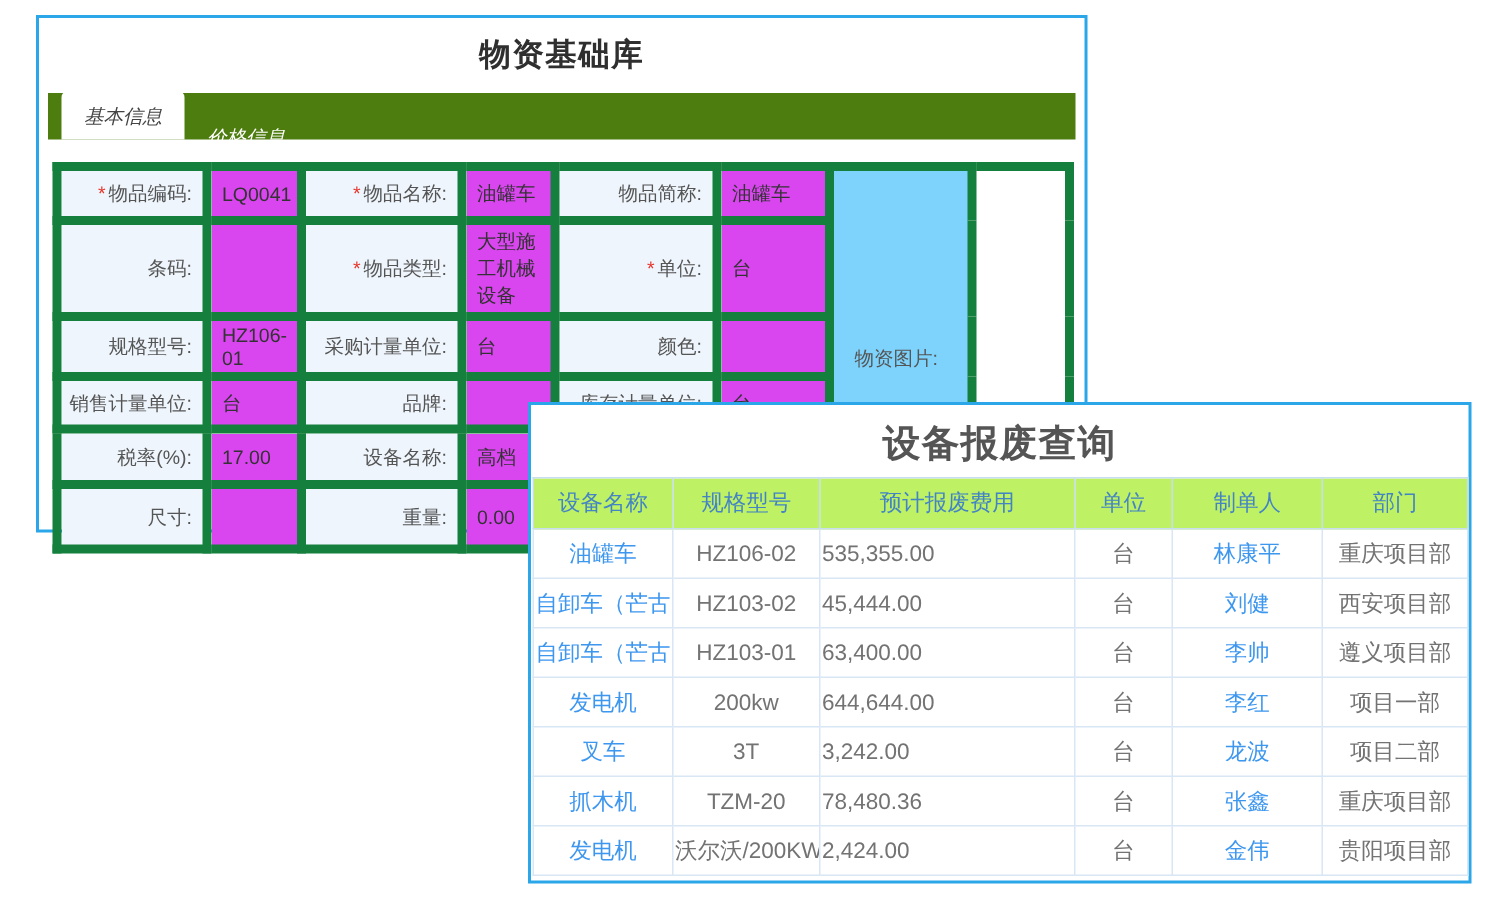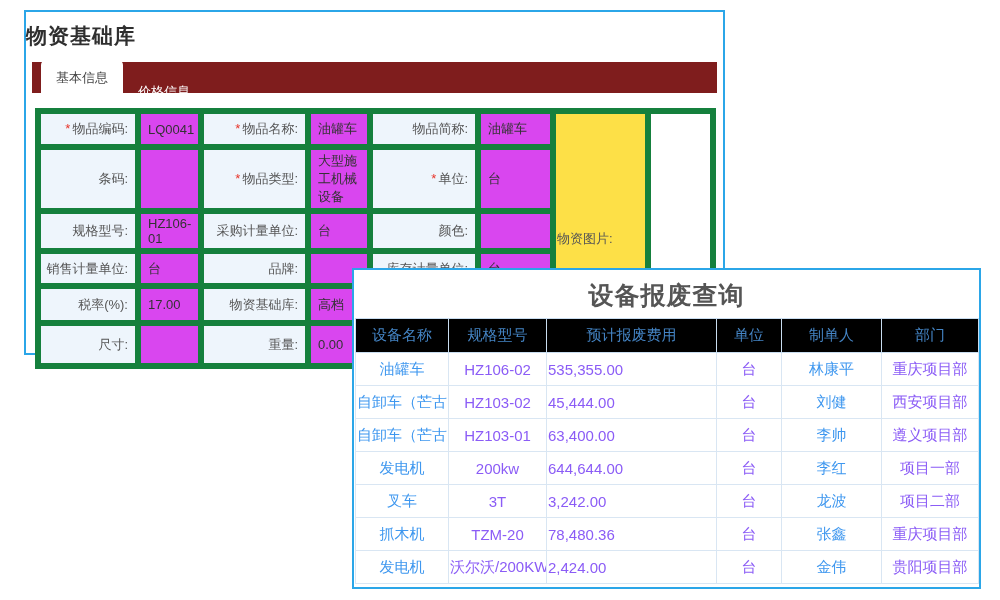--- a/index.html
+++ b/index.html
@@ -7,27 +7,28 @@
     width:1000px; height:600px; position:relative; overflow:hidden;
     font-family:"Liberation Sans","DejaVu Sans",sans-serif;
   }
   .win {
     position:absolute; background:#fff; box-sizing:border-box;
     border:2px solid #2ba6e8;
   }
   
   #win-material { left:24px; top:10px; width:701px; height:345px; z-index:1; }
   #win-material .win-title {
-    font-size:21px; font-weight:bold; color:#2f2f2f;
+    text-align:center; font-size:21px; font-weight:bold; color:#2f2f2f;
     margin-top:10px; letter-spacing:1px;
   }
   .tabbar {
     position:absolute; left:6px; right:6px; top:50px; height:31px;
-    background:#7f1d1d; display:flex; align-items:flex-end; padding-left:9px;
+    background:#4d7c0f; display:flex; align-items:flex-end; padding-left:9px;
     box-sizing:border-box;
+    font-style:italic;
   }
   .tab {
     height:17px; line-height:31px; padding:0 15px; font-size:13px;
     color:#fff; cursor:pointer; white-space:nowrap;
   }
   .tab.active {
     background:#fff; color:#444; border-radius:5px 5px 0 0;
     height:33px; line-height:36px; margin-top:-2px;
   }
   table.formtbl {
@@ -35,41 +36,41 @@
     table-layout:fixed;
   }
   table.formtbl td { border:6px solid #15803d; font-size:13px; overflow:hidden; }
   td.flabel {
     background:#eef5fc; color:#555; text-align:right;
     padding:2px 7px 2px 2px;
   }
   td.fvalue { background:#d946ef; color:#333; text-align:left; padding:2px 2px 2px 7px; }
   .req { color:#e8342a; margin-right:2px; }
   td.pic-label {
-    background:#fde047; color:#555; text-align:left;
+    background:#7dd3fc; color:#555; text-align:center;
     padding-right:7px; vertical-align:middle;
   }
   td.pic-value { background:#fff; }
   
   #win-scrap { left:352px; top:268px; width:629px; height:321px; z-index:5; }
   #win-scrap .win-title {
     text-align:center; font-size:25px; font-weight:bold; color:#555;
     margin-top:9px; letter-spacing:1px;
   }
   table.qrytbl {
     position:absolute; left:1px; top:48px; width:623px;
     border-collapse:collapse; table-layout:fixed;
   }
   table.qrytbl th {
-    background:#000000; color:#4484c4; font-weight:normal; font-size:15px;
+    background:#bef264; color:#4484c4; font-weight:normal; font-size:15px;
     height:31px; border:1px solid #c9ddf0; text-align:center;
   }
   table.qrytbl td {
     height:30px; font-size:15px; border:1px solid #d9e6f3;
-    text-align:center; color:#8b5cf6; overflow:hidden; white-space:nowrap;
+    text-align:center; color:#737373; overflow:hidden; white-space:nowrap;
   }
   table.qrytbl td.link { color:#3e97ef; cursor:pointer; }
   table.qrytbl td.fee { text-align:left; padding-right:16px; }
 </style>
 </head>
 <body>
 
 <div class="win" id="win-material">
   <div class="win-title">物资基础库</div>
 
@@ -120,21 +121,21 @@
           <td class="flabel">销售计量单位:</td>
           <td class="fvalue">台</td>
           <td class="flabel">品牌:</td>
           <td class="fvalue"></td>
           <td class="flabel">库存计量单位:</td>
           <td class="fvalue">台</td>
         </tr>
         <tr style="height: 37px;">
           <td class="flabel">税率(%):</td>
           <td class="fvalue">17.00</td>
-          <td class="flabel">物资基础库:</td>
+          <td class="flabel">设备名称:</td>
           <td class="fvalue">高档</td>
           <td class="flabel"></td>
           <td class="fvalue"></td>
         </tr>
         <tr style="height: 43px;">
           <td class="flabel">尺寸:</td>
           <td class="fvalue"></td>
           <td class="flabel">重量:</td>
           <td class="fvalue">0.00</td>
           <td class="flabel"></td>

